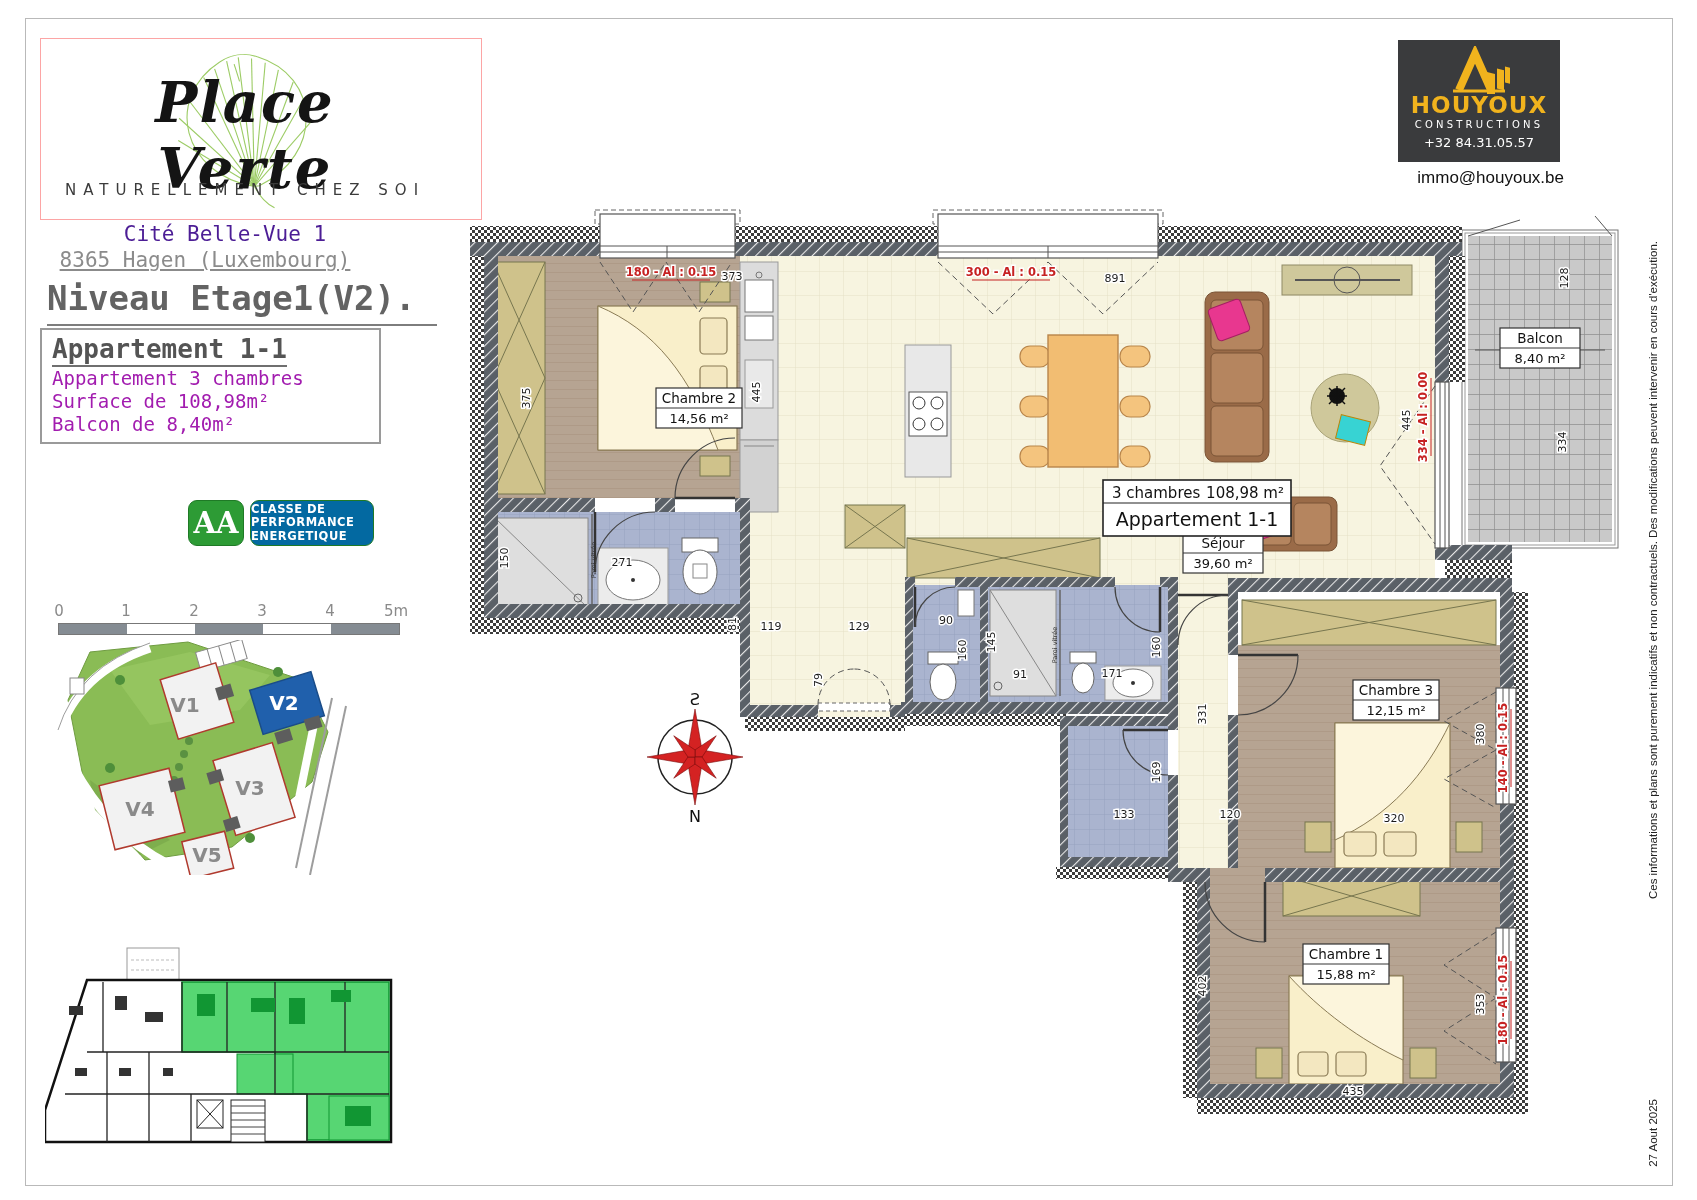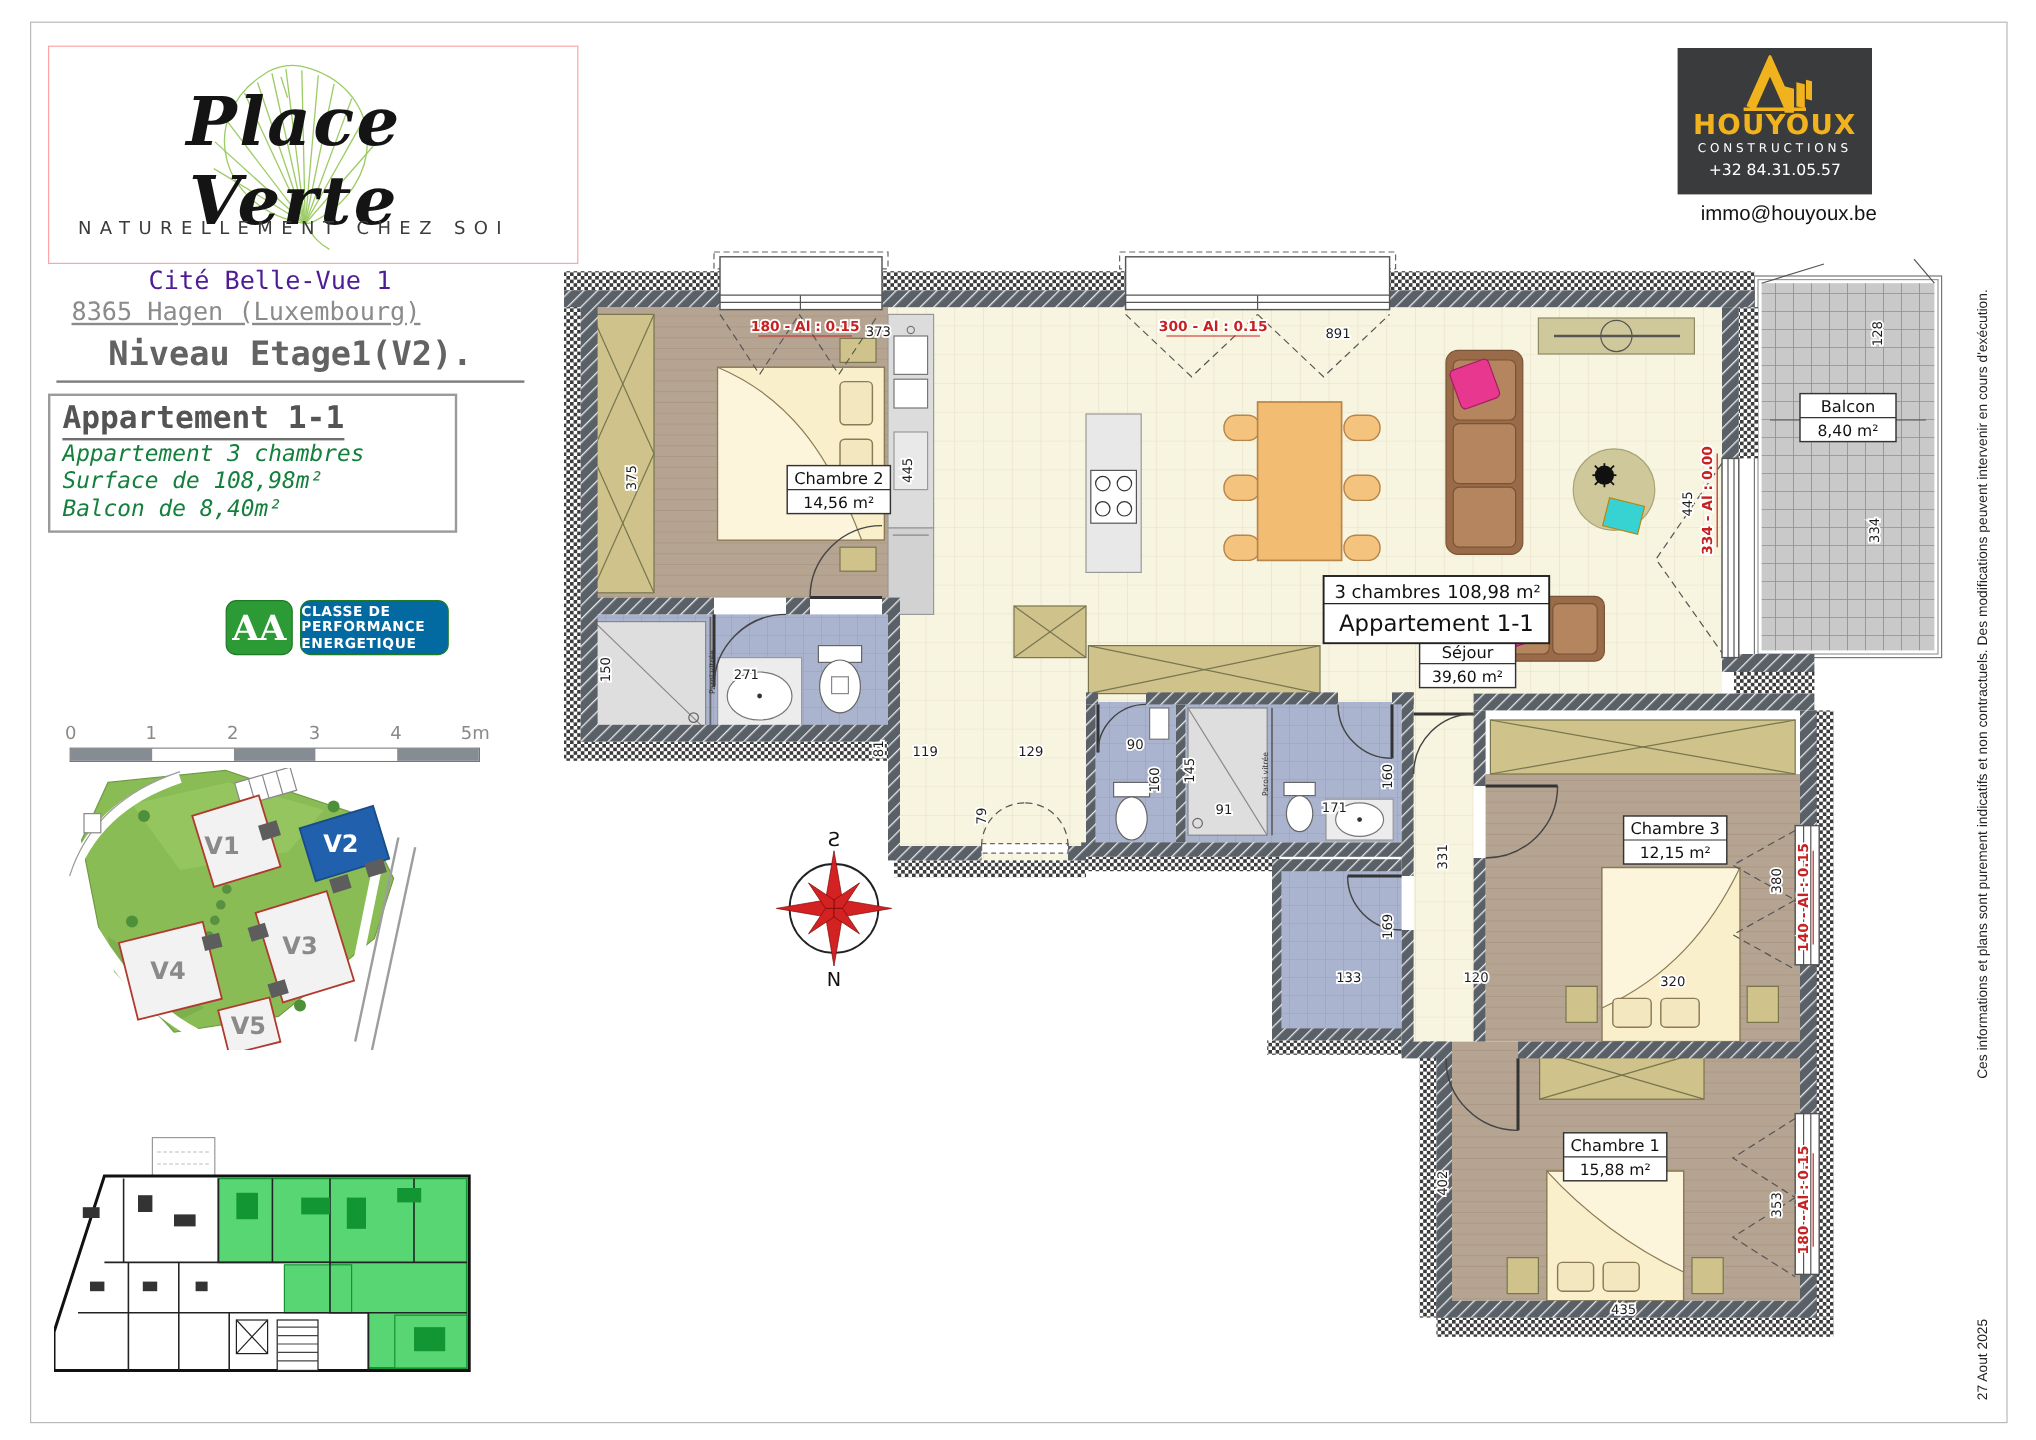--- a/index.html
+++ b/index.html
@@ -13,27 +13,27 @@
   #logo-box{left:40px;top:38px;width:408px;height:180px;border:1px solid #fca5a5;background:#fff;padding-left:32px;}
   #brand-name{left:18px;top:30px;width:372px;text-align:center;
       font-family:"DejaVu Serif",serif;font-style:italic;font-weight:700;
       font-size:56px;color:#141414;letter-spacing:2px;z-index:3;}
   #brand-leaf{left:110px;top:8px;z-index:1;}
   #brand-tagline{left:10px;top:142px;width:388px;text-align:center;font-size:15px;
       letter-spacing:7px;color:#3b3b3b;z-index:3;}
   
   #address1{left:60px;top:222px;width:330px;text-align:center;font-size:21px;color:#4c1d95;}
   #address2{left:40px;top:248px;width:330px;text-align:center;font-size:21px;color:#8b8b8b;text-decoration:underline;}
-  #level-title{left:47px;top:278px;width:390px;font-size:28px;font-weight:bold;color:#636363;
-      border-bottom:2px solid #7d7d7d;padding-bottom:6px;text-align:center;}
+  #level-title{left:47px;top:278px;width:390px;font-size:34px;font-weight:bold;color:#636363;
+      border-bottom:2px solid #7d7d7d;padding-bottom:6px;}
   #apartment-box{left:40px;top:328px;width:341px;height:116px;border:2px solid #9a9a9a;
       padding:4px 10px;box-sizing:border-box;}
   #apartment-title{font-size:26px;font-weight:bold;color:#545454;border-bottom:2px solid #6f6f6f;
       display:inline-block;padding-bottom:1px;}
-  .apartment-line{font-size:19px;color:#15803d;line-height:1.22;font-style:italic;}
+  .apartment-line{font-size:19px;color:#a21caf;line-height:1.22;}
   
   #energy{left:188px;top:500px;display:flex;gap:6px;}
   #energy-grade{width:54px;height:44px;background:#2d9b35;border:1px solid #1f7a26;border-radius:9px;
       color:#fff;font-family:"DejaVu Serif",serif;font-weight:bold;font-size:29px;
       display:flex;align-items:center;justify-content:center;}
   #energy-label{width:122px;height:44px;background:#0369a1;border:1px solid #1f7a26;border-radius:9px;
       color:#fff;font-size:11.5px;font-weight:bold;letter-spacing:.5px;line-height:1.18;
       display:flex;flex-direction:column;align-items:flex-start;justify-content:center;}
   
   #scalebar{left:58px;top:602px;width:342px;height:36px;}

